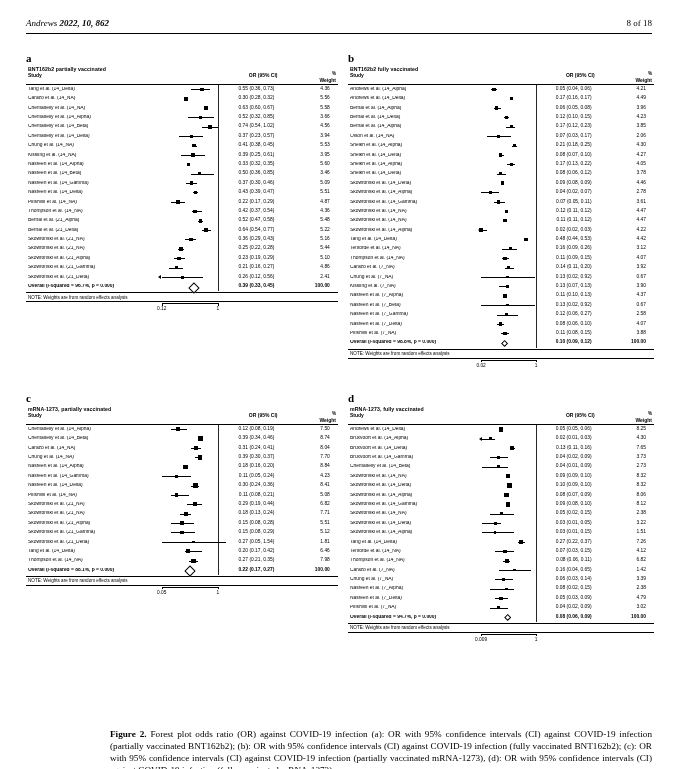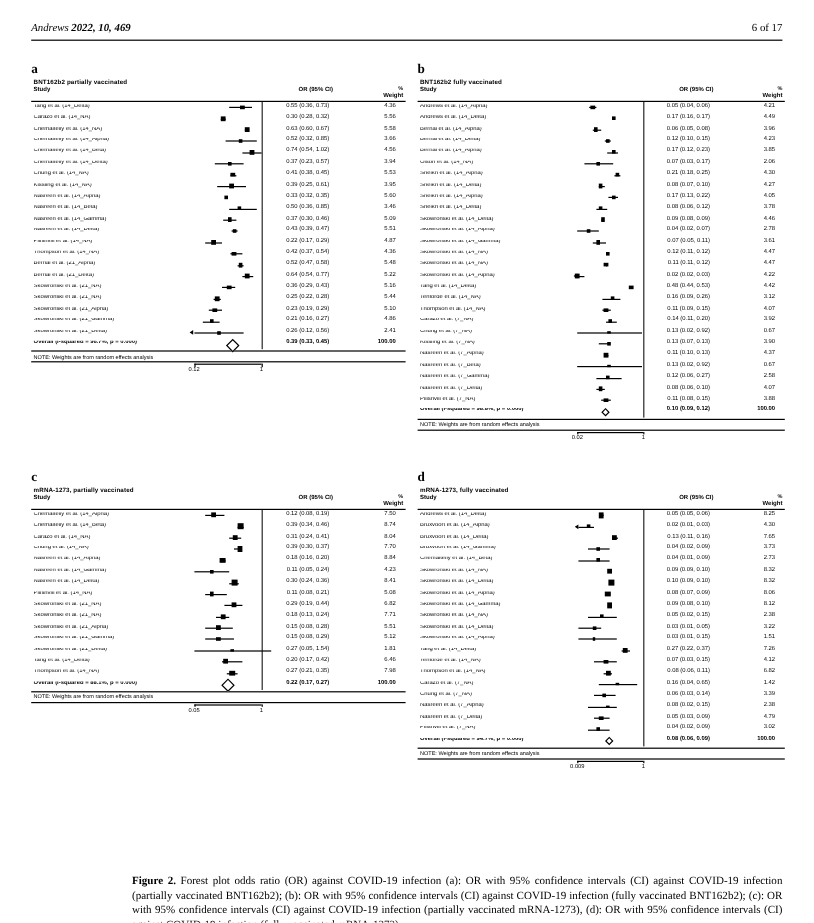--- a/index.html
+++ b/index.html
@@ -90,23 +90,23 @@
   .caption b{font-weight:bold;}
 </style>
 </head>
 <body>
 
 <div class="page">
 
   <div class="runhead">
     <div class="left">
       <span>Andrews</span>
-      <b>2022, 10, 469</b>
+      <b>2022, 10, 862</b>
     </div>
-    <div class="right">6 of 17</div>
+    <div class="right">8 of 18</div>
   </div>
   <div class="rule"></div>
 
   <div class="panel" style="left:26px;top:52px;width:312px;">
     <div class="panel-letter">a</div>
     <div class="fp" id="fp-a">
       <div class="fp-title">BNT162b2 partially vaccinated</div>
       <div class="fp-head">
         <div class="h-study">Study</div>
         <div class="h-or">OR (95% CI)</div>

